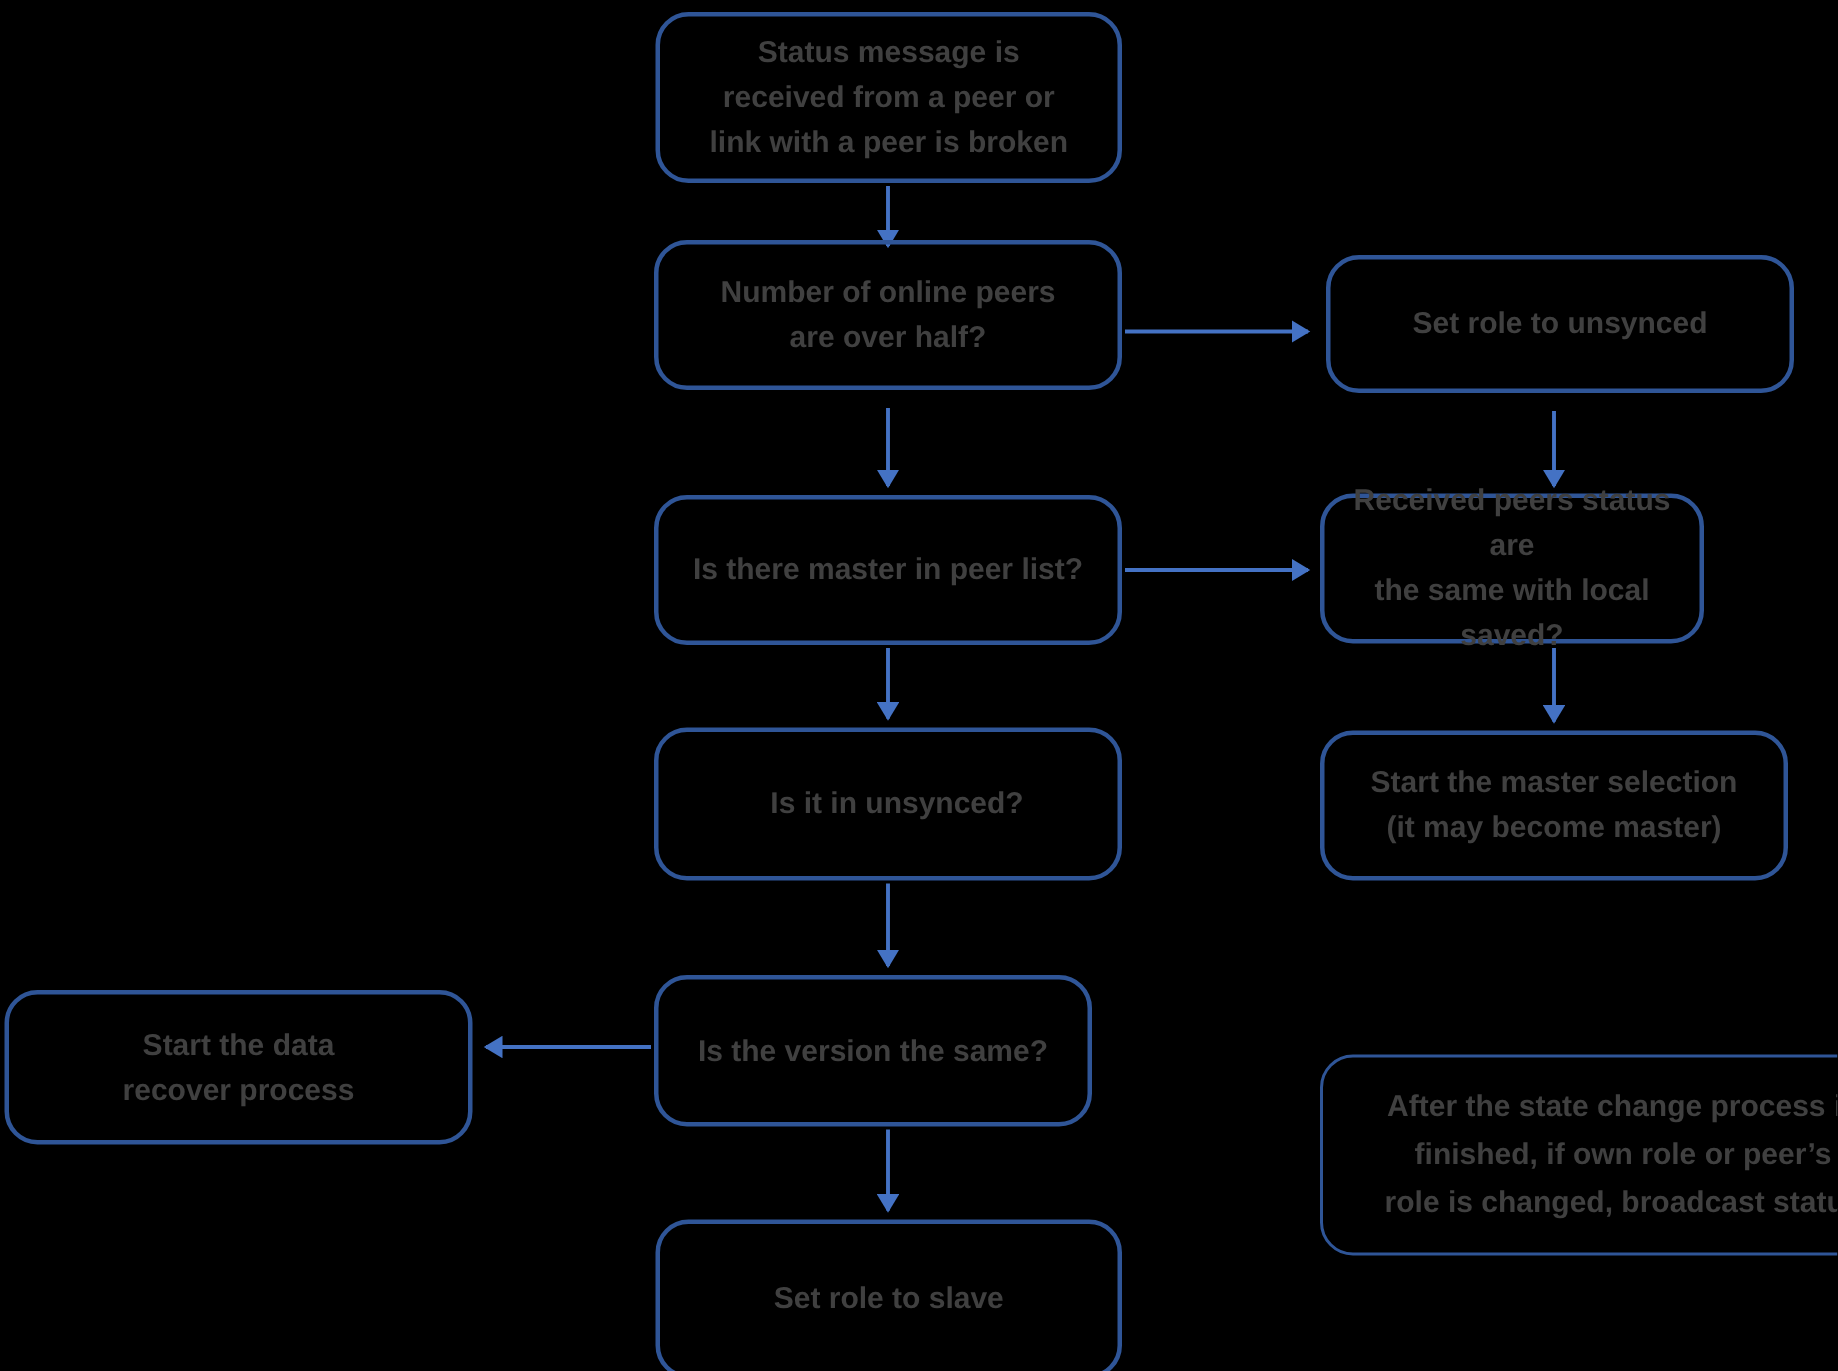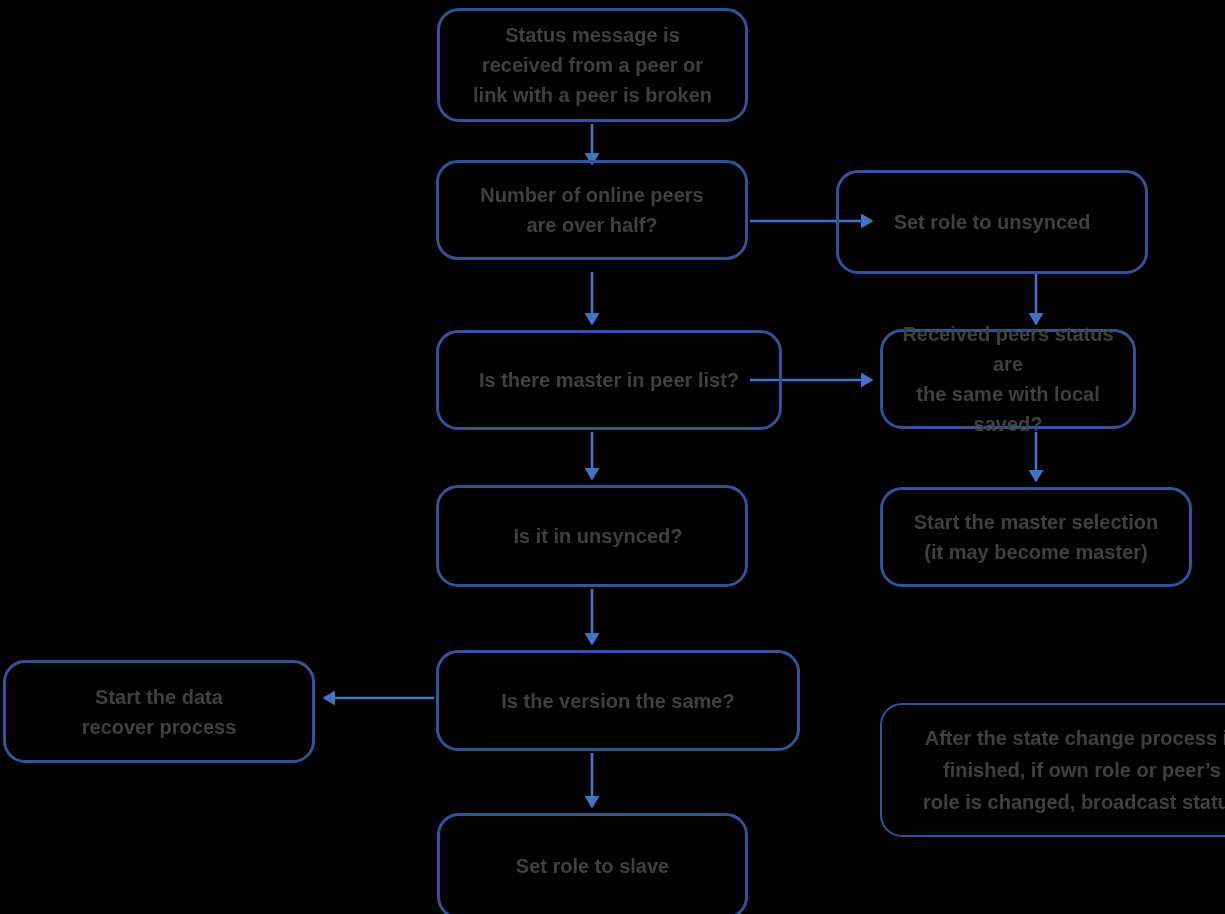--- a/index.html
+++ b/index.html
@@ -26,26 +26,26 @@
     display:flex;align-items:center;justify-content:center;
     text-align:center;
     font-size:20px;font-weight:700;line-height:30px;
     white-space:pre-line;
     padding:6px 14px;
   }
   .node.note{border-width:2px;border-radius:22px;line-height:32px;}
   
   #n-start              {left:437px;top:8px;  width:311px;height:114px;}
   #n-peers-over-half    {left:436px;top:160px;width:312px;height:100px;}
-  #n-set-role-unsynced  {left:836px;top:170px;width:312px;height:104px;text-align:center;}
-  #n-master-in-list     {left:436px;top:330px;width:346px;height:100px;}
+  #n-set-role-unsynced  {left:884px;top:170px;width:312px;height:92px;text-align:center;}
+  #n-master-in-list     {left:436px;top:330px;width:312px;height:100px;}
   #n-status-same        {left:880px;top:329px;width:256px;height:100px;}
   #n-in-unsynced        {left:436px;top:485px;width:312px;height:102px;padding-left:26px;}
   #n-master-selection   {left:880px;top:487px;width:312px;height:100px;}
-  #n-version-same       {left:436px;top:650px;width:364px;height:101px;}
+  #n-version-same       {left:436px;top:650px;width:292px;height:101px;}
   #n-data-recover       {left:3px;  top:660px;width:312px;height:103px;}
   #n-set-role-slave     {left:437px;top:813px;width:311px;height:106px;}
   #n-note               {left:842px;top:703px;width:404px;height:134px;margin-left:38px;}
   svg.connectors{position:absolute;left:0;top:0;pointer-events:none;}
   svg.connectors line{stroke:var(--arrow);stroke-width:2.6;}
   .arrowhead{fill:var(--arrow);}
 </style>
 </head>
 <body>
 

